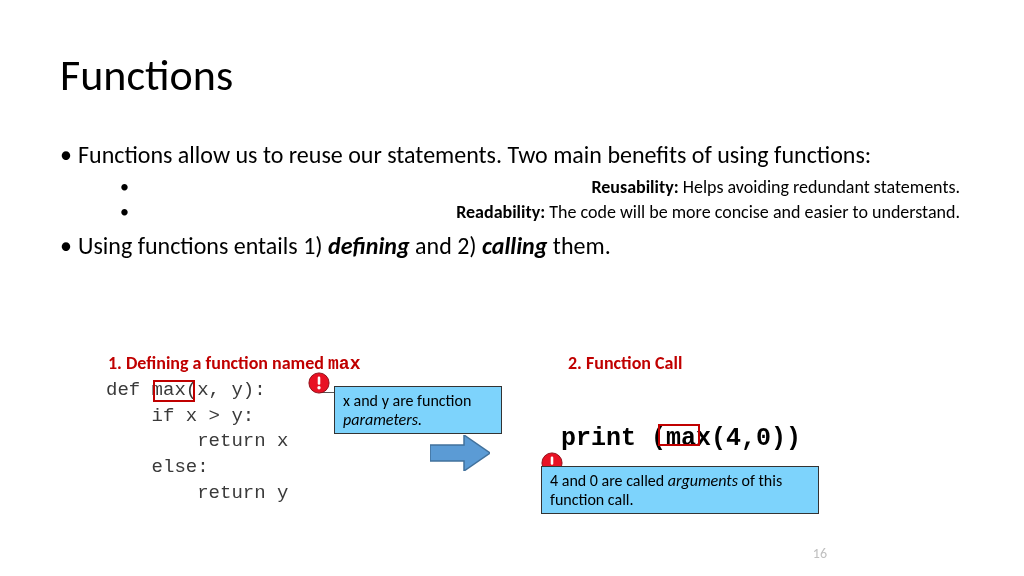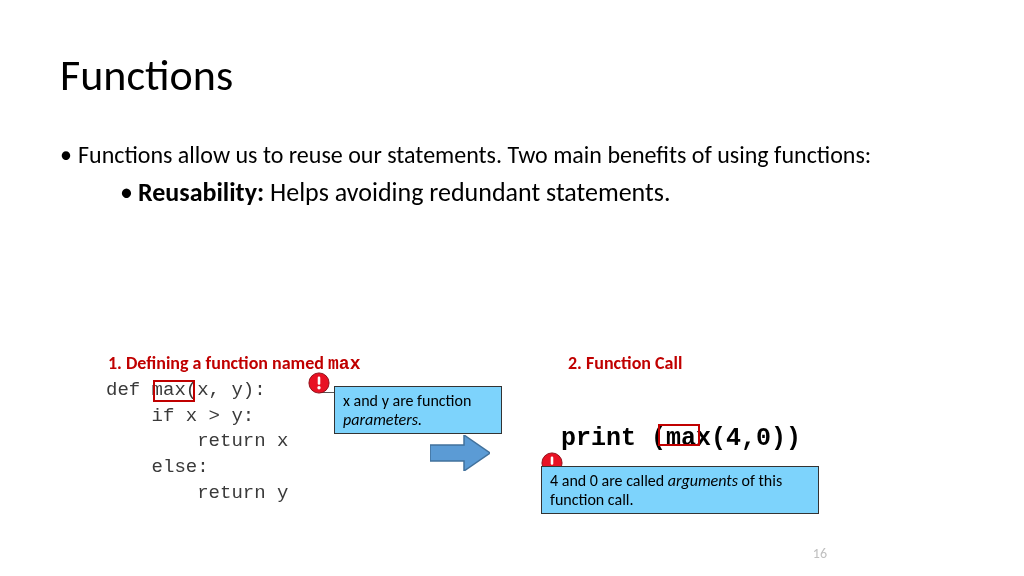--- a/index.html
+++ b/index.html
@@ -49,21 +49,22 @@
     content: "•";
     position: absolute;
     left: 0;
     top: 0;
     color: #000;
   }
   ul.sub {
     list-style: none;
     padding: 0;
     margin: 6px 0 8px 42px;
-    font-size: 26px;
+    font-size: 18px;
+    text-align: right;
   }
   ul.sub > li {
     position: relative;
     padding-left: 18px;
     margin-bottom: 2px;
   }
   ul.sub > li::before {
     content: "•";
     position: absolute;
     left: 0;
@@ -162,21 +163,27 @@
   <div class="title">Functions</div>
 
   <div class="body-list">
     <ul class="top">
       <li>
         <span>Functions allow us to reuse our statements. Two main benefits of using functions:</span>
         <ul class="sub">
           <li>
             <span class="bold">Reusability:</span><span> Helps avoiding redundant statements.</span>
           </li>
+          <li>
+            <span class="bold">Readability:</span><span> The code will be more concise and easier to understand.</span>
+          </li>
         </ul>
+      </li>
+      <li>
+        <span>Using functions entails 1) </span><span class="boldital">defining</span><span> and 2) </span><span class="boldital">calling</span><span> them.</span>
       </li>
     </ul>
   </div>
 
   <div class="section-label sec1">
     <span>1. Defining a function named </span><span class="mono">max</span>
   </div>
 
   <div class="section-label sec2">2. Function Call</div>
 

